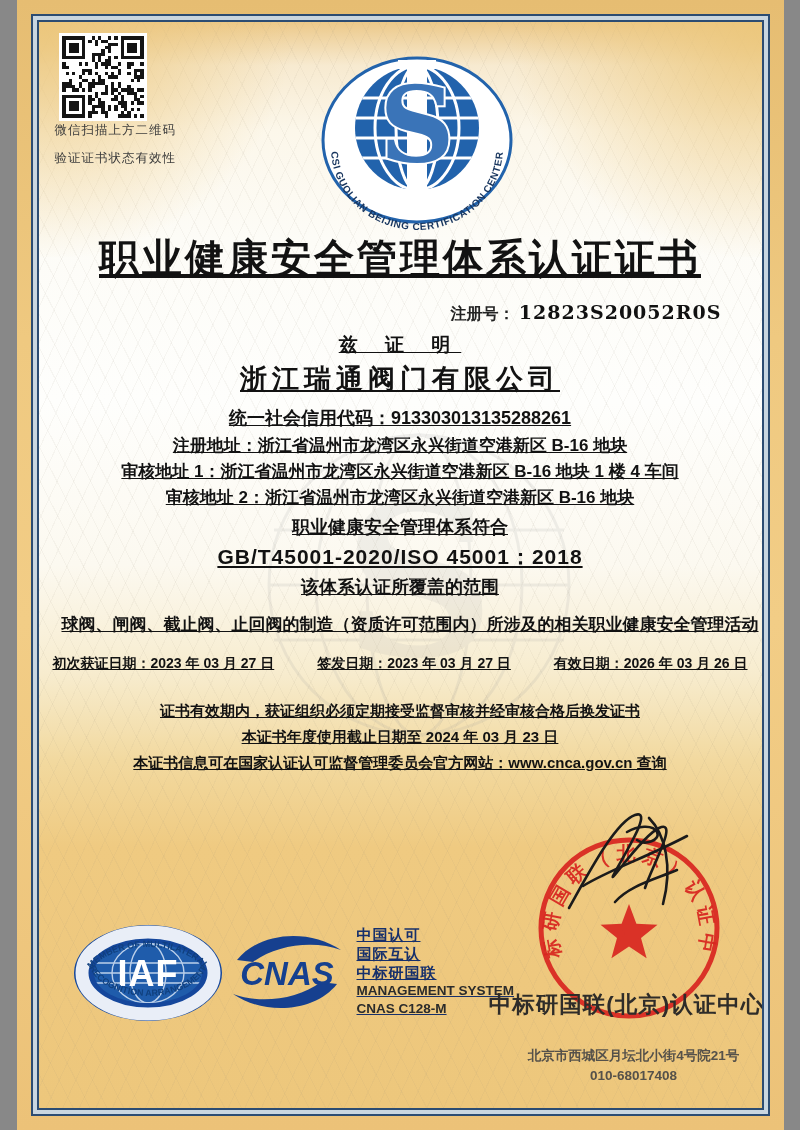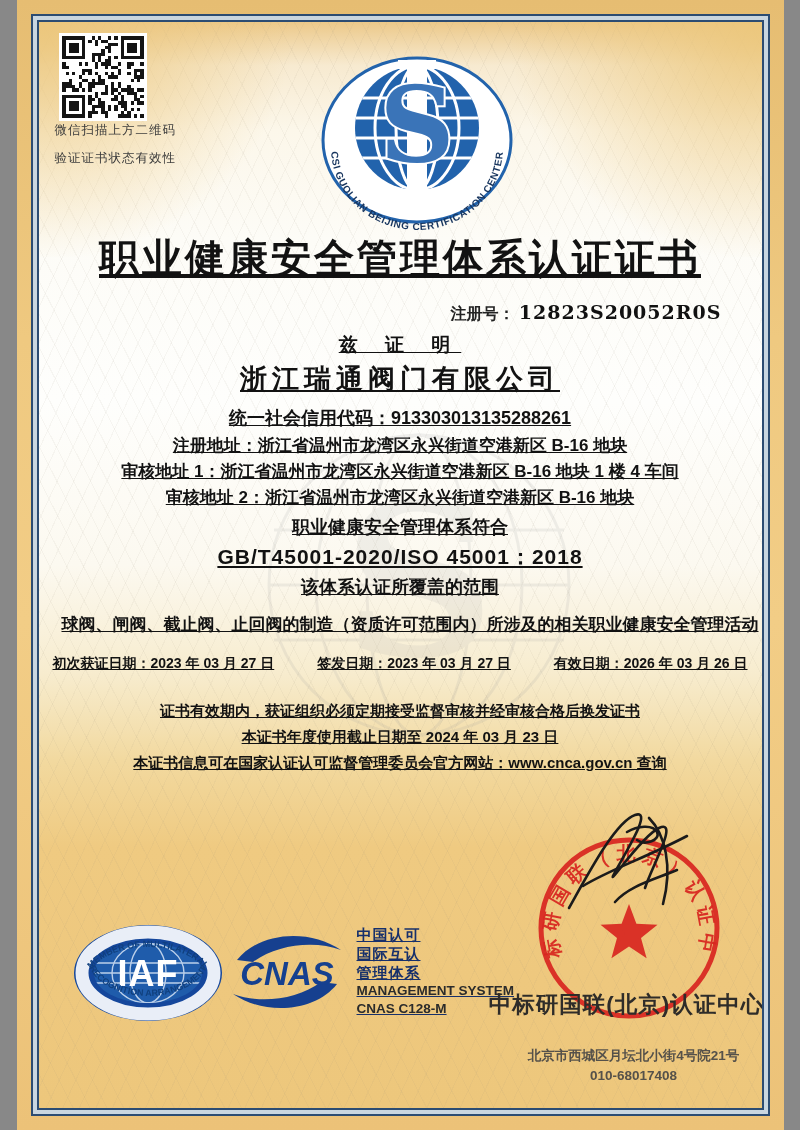--- a/index.html
+++ b/index.html
@@ -438,21 +438,21 @@
 
         <svg class="abs cnas-svg" width="128" height="92" viewBox="0 0 128 92">
           <path d="M 14 34 C 36 6 86 2 118 24 C 92 14 54 18 30 36 Z" fill="#16408f"></path>
           <path d="M 114 58 C 92 86 42 90 10 68 C 36 78 74 74 98 56 Z" fill="#16408f"></path>
           <text x="64" y="59" font-size="33" font-weight="bold" font-style="italic" fill="#16408f" text-anchor="middle" letter-spacing="0">CNAS</text>
         </svg>
 
         <div class="abs cnas-text">
           <div class="zh">中国认可</div>
           <div class="zh">国际互认</div>
-          <div class="zh">管理体系</div>
+          <div class="zh">中标研国联</div>
           <div class="en">MANAGEMENT SYSTEM</div>
           <div class="en">CNAS C128-M</div>
         </div>
 
         <div class="abs issuer-name">中标研国联(北京)认证中心</div>
 
         <svg class="abs stamp-svg" width="188" height="188" viewBox="0 0 188 188">
           <circle cx="94" cy="94" r="88" fill="none" stroke="#d8251f" stroke-width="5" opacity="0.92"></circle>
           <polygon points="94,70 101.4,89.8 122.5,90.7 106,103.9 111.6,124.3 94,112.6 76.4,124.3 82,103.9 65.5,90.7 86.6,89.8" fill="#d8251f" opacity="0.92"></polygon>
           <path id="stampArc" d="M 26 122 A 72 72 0 1 1 162 122" fill="none"></path>

